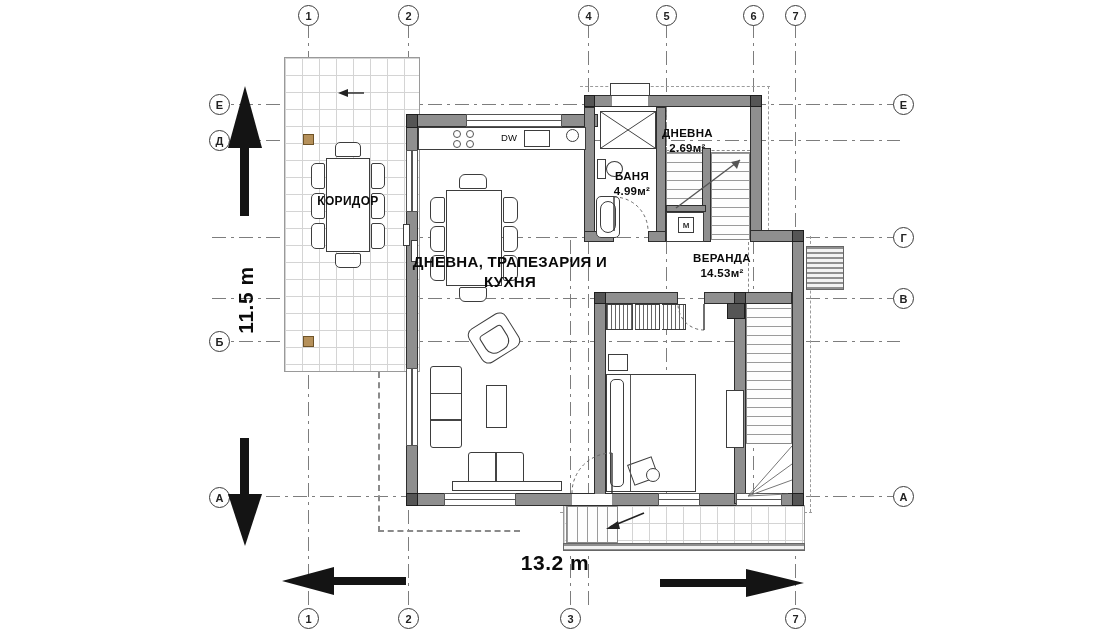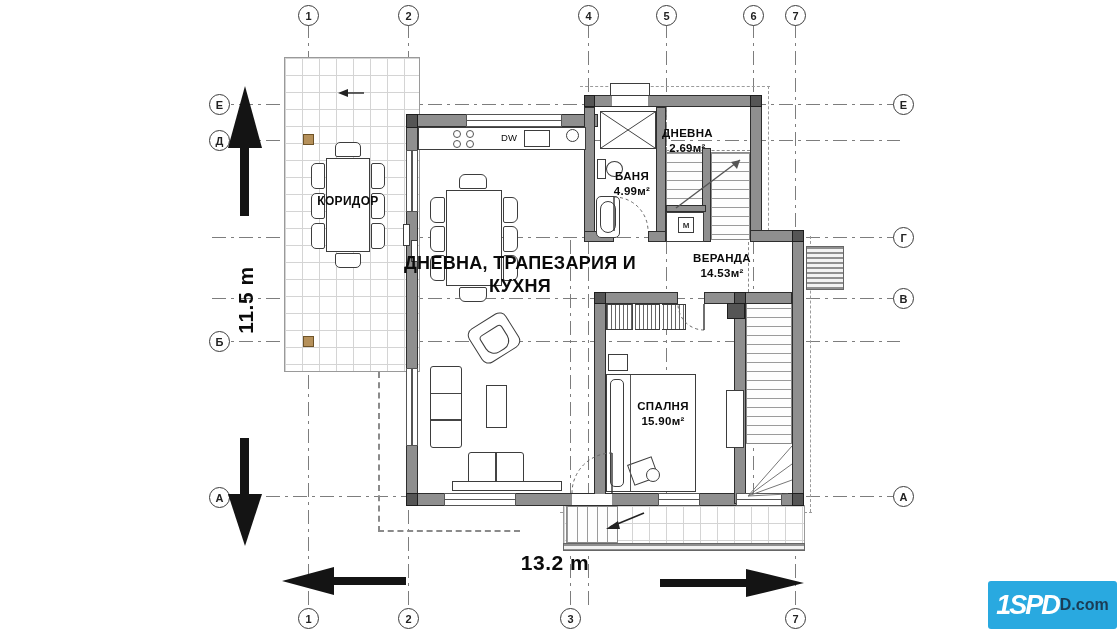--- a/index.html
+++ b/index.html
@@ -235,50 +235,42 @@
     <line x1="612" y1="493" x2="612" y2="453" stroke="#333" stroke-width="1.4"></line>
 
     <line x1="644" y1="513" x2="610" y2="527" stroke="#222" stroke-width="1.6"></line>
     <polygon points="606,529 618,521 620,529" fill="#222"></polygon>
 
     <line x1="364" y1="93" x2="342" y2="93" stroke="#222" stroke-width="1.4"></line>
     <polygon points="338,93 348,89 348,97" fill="#222"></polygon>
     <line x1="500" y1="330" x2="478" y2="330" stroke="#222" stroke-width="1.2" opacity="0"></line>
   </svg>
 
-  <div class="rlabel" style="left:402px;top:252px;width:236px;font-size:18px">
+  <div class="rlabel" style="left:392px;top:252px;width:236px;font-size:15px">
     <div>ДНЕВНА, ТРАПЕЗАРИЯ И КУХНЯ</div>
   </div>
   <div class="rlabel" style="left:640px;top:126px;width:95px">
     <div>ДНЕВНА</div>
     <div>2.69м²</div>
   </div>
   <div class="rlabel" style="left:596px;top:169px;width:72px">
     <div>БАНЯ</div>
     <div>4.99м²</div>
   </div>
   <div class="rlabel" style="left:662px;top:251px;width:120px">
     <div>ВЕРАНДА</div>
     <div>14.53м²</div>
-  </div>
-  <div class="rlabel" style="left:613px;top:399px;width:100px">
-    <div>СПАЛНЯ</div>
-    <div>15.90м²</div>
   </div>
 
   <div class="tri" style="left:228px;top:86px;border-left:17px solid transparent;border-right:17px solid transparent;border-bottom:62px solid #141414"></div>
   <div class="shaftv" style="left:240px;top:146px;height:70px"></div>
   <div class="shaftv" style="left:240px;top:438px;height:58px"></div>
   <div class="tri" style="left:228px;top:494px;border-left:17px solid transparent;border-right:17px solid transparent;border-top:52px solid #141414"></div>
   <div class="dim" style="left:196px;top:288px;width:100px;text-align:center;transform:rotate(-90deg)">11.5 m</div>
 
   <div class="tri" style="left:282px;top:567px;border-top:14px solid transparent;border-bottom:14px solid transparent;border-right:52px solid #141414"></div>
   <div class="shafth" style="left:330px;top:577px;width:76px"></div>
   <div class="shafth" style="left:660px;top:579px;width:88px"></div>
   <div class="tri" style="left:746px;top:569px;border-top:14px solid transparent;border-bottom:14px solid transparent;border-left:58px solid #141414"></div>
   <div class="dim" style="left:505px;top:551px;width:100px;text-align:center">13.2 m</div>
 
-  <div class="logo" style="background:#29a9e0" title="1SPD">
-    <span class="p1">1SPD</span>
-      <span class="p2">D.com</span>
-  </div>
 
 </div>
 
 </body></html>

